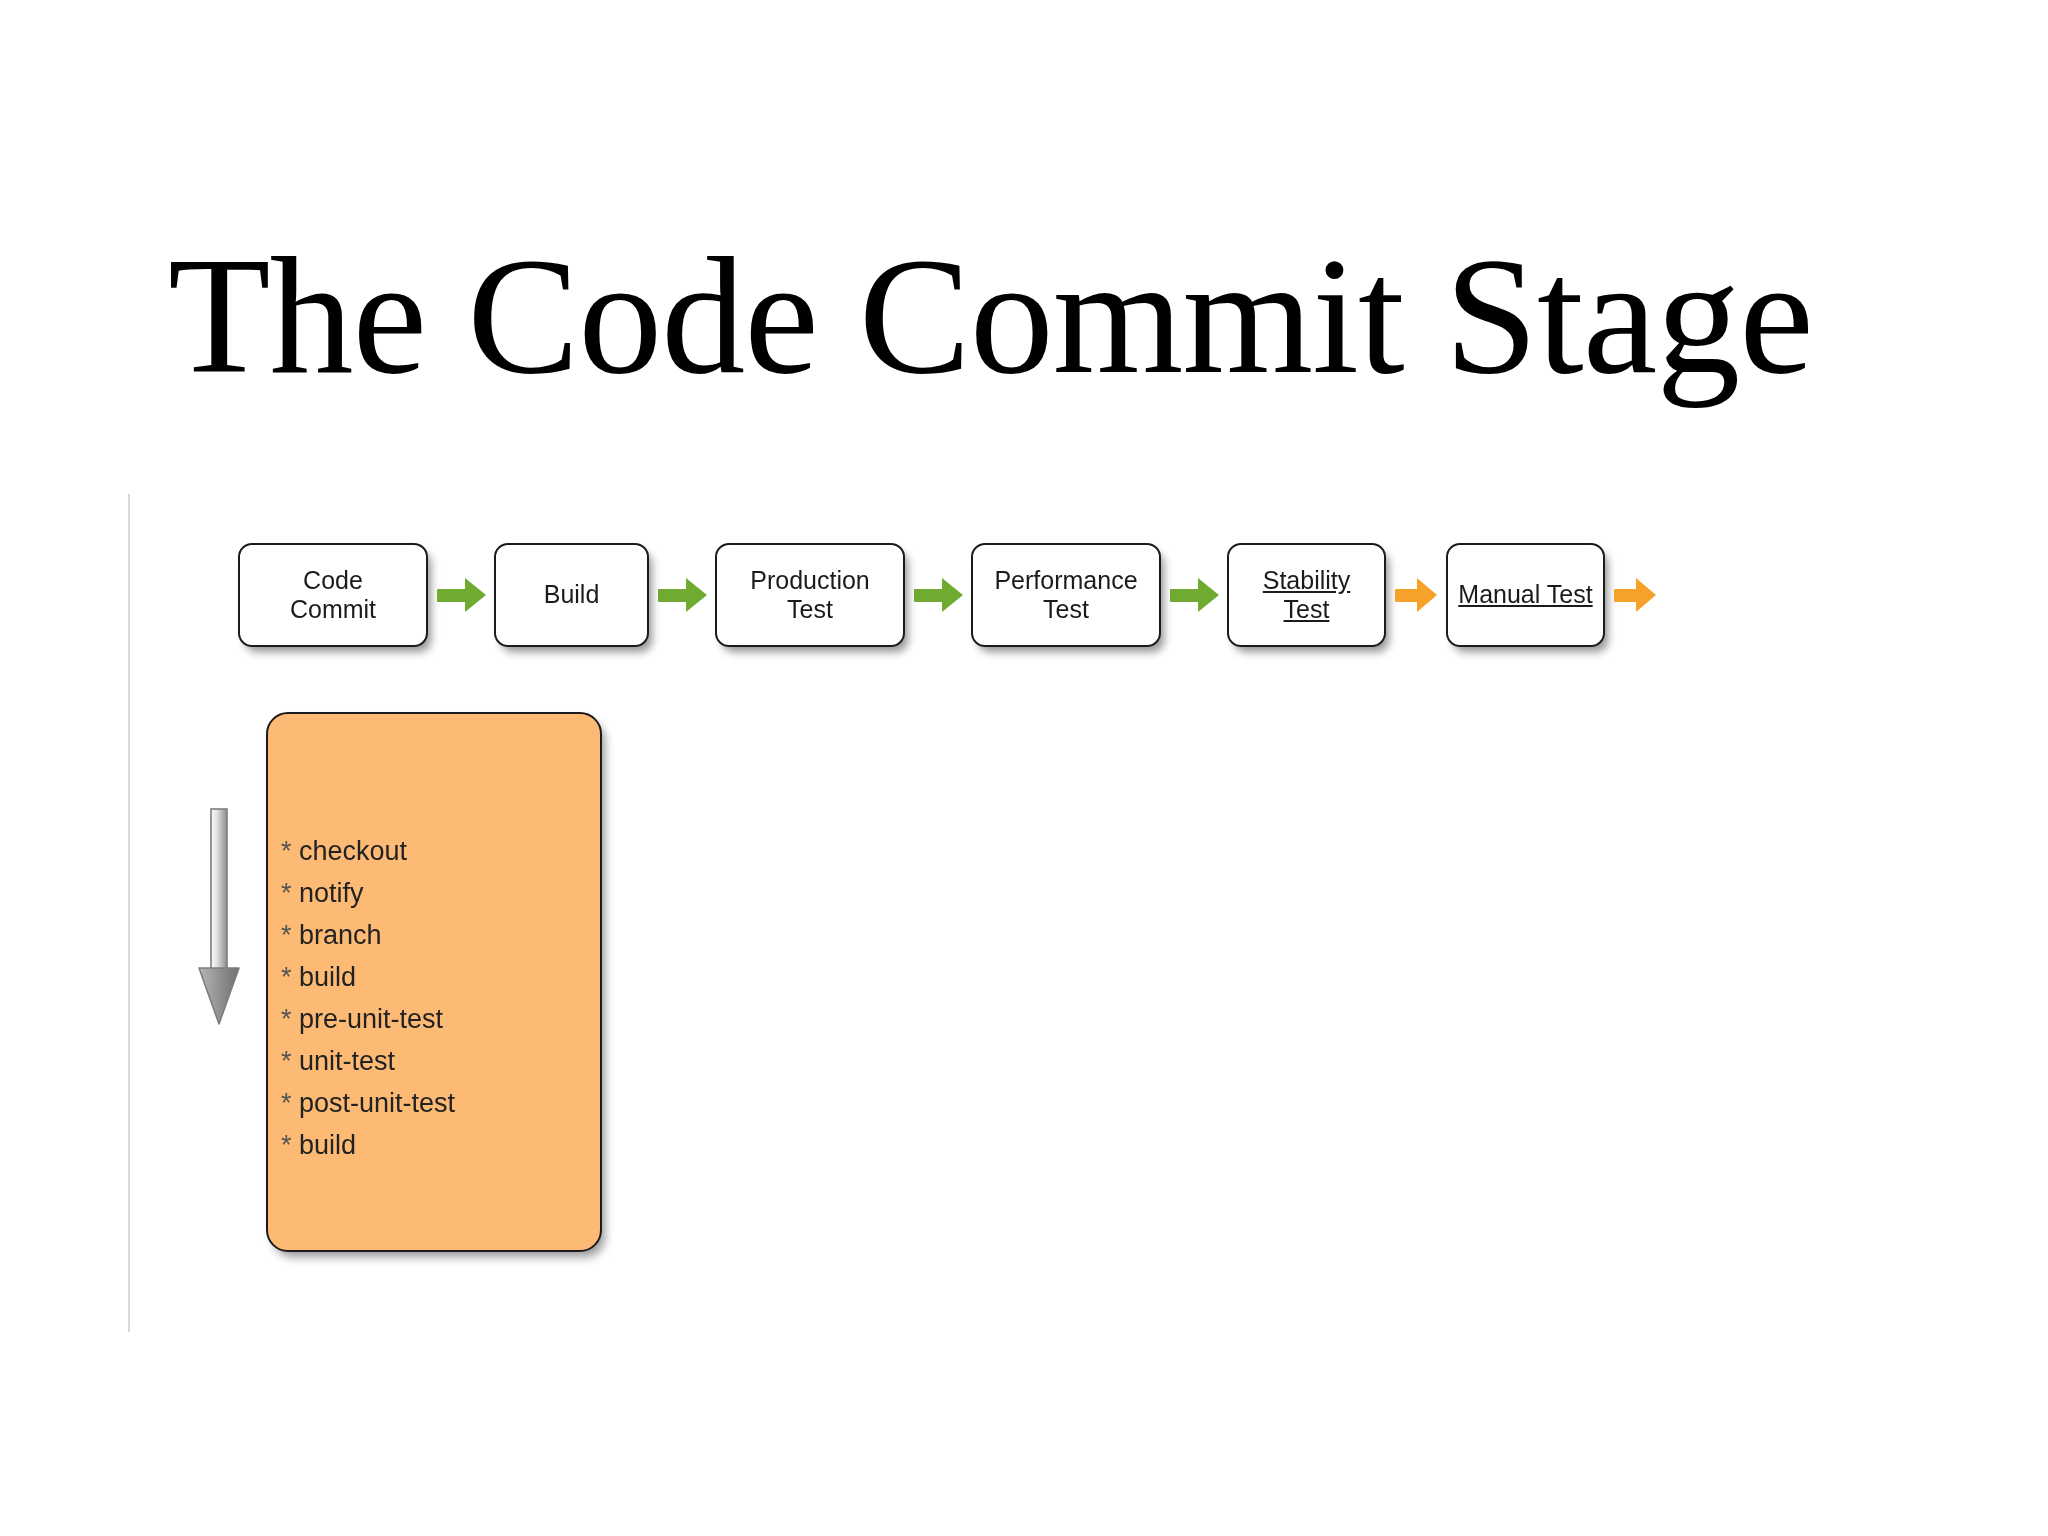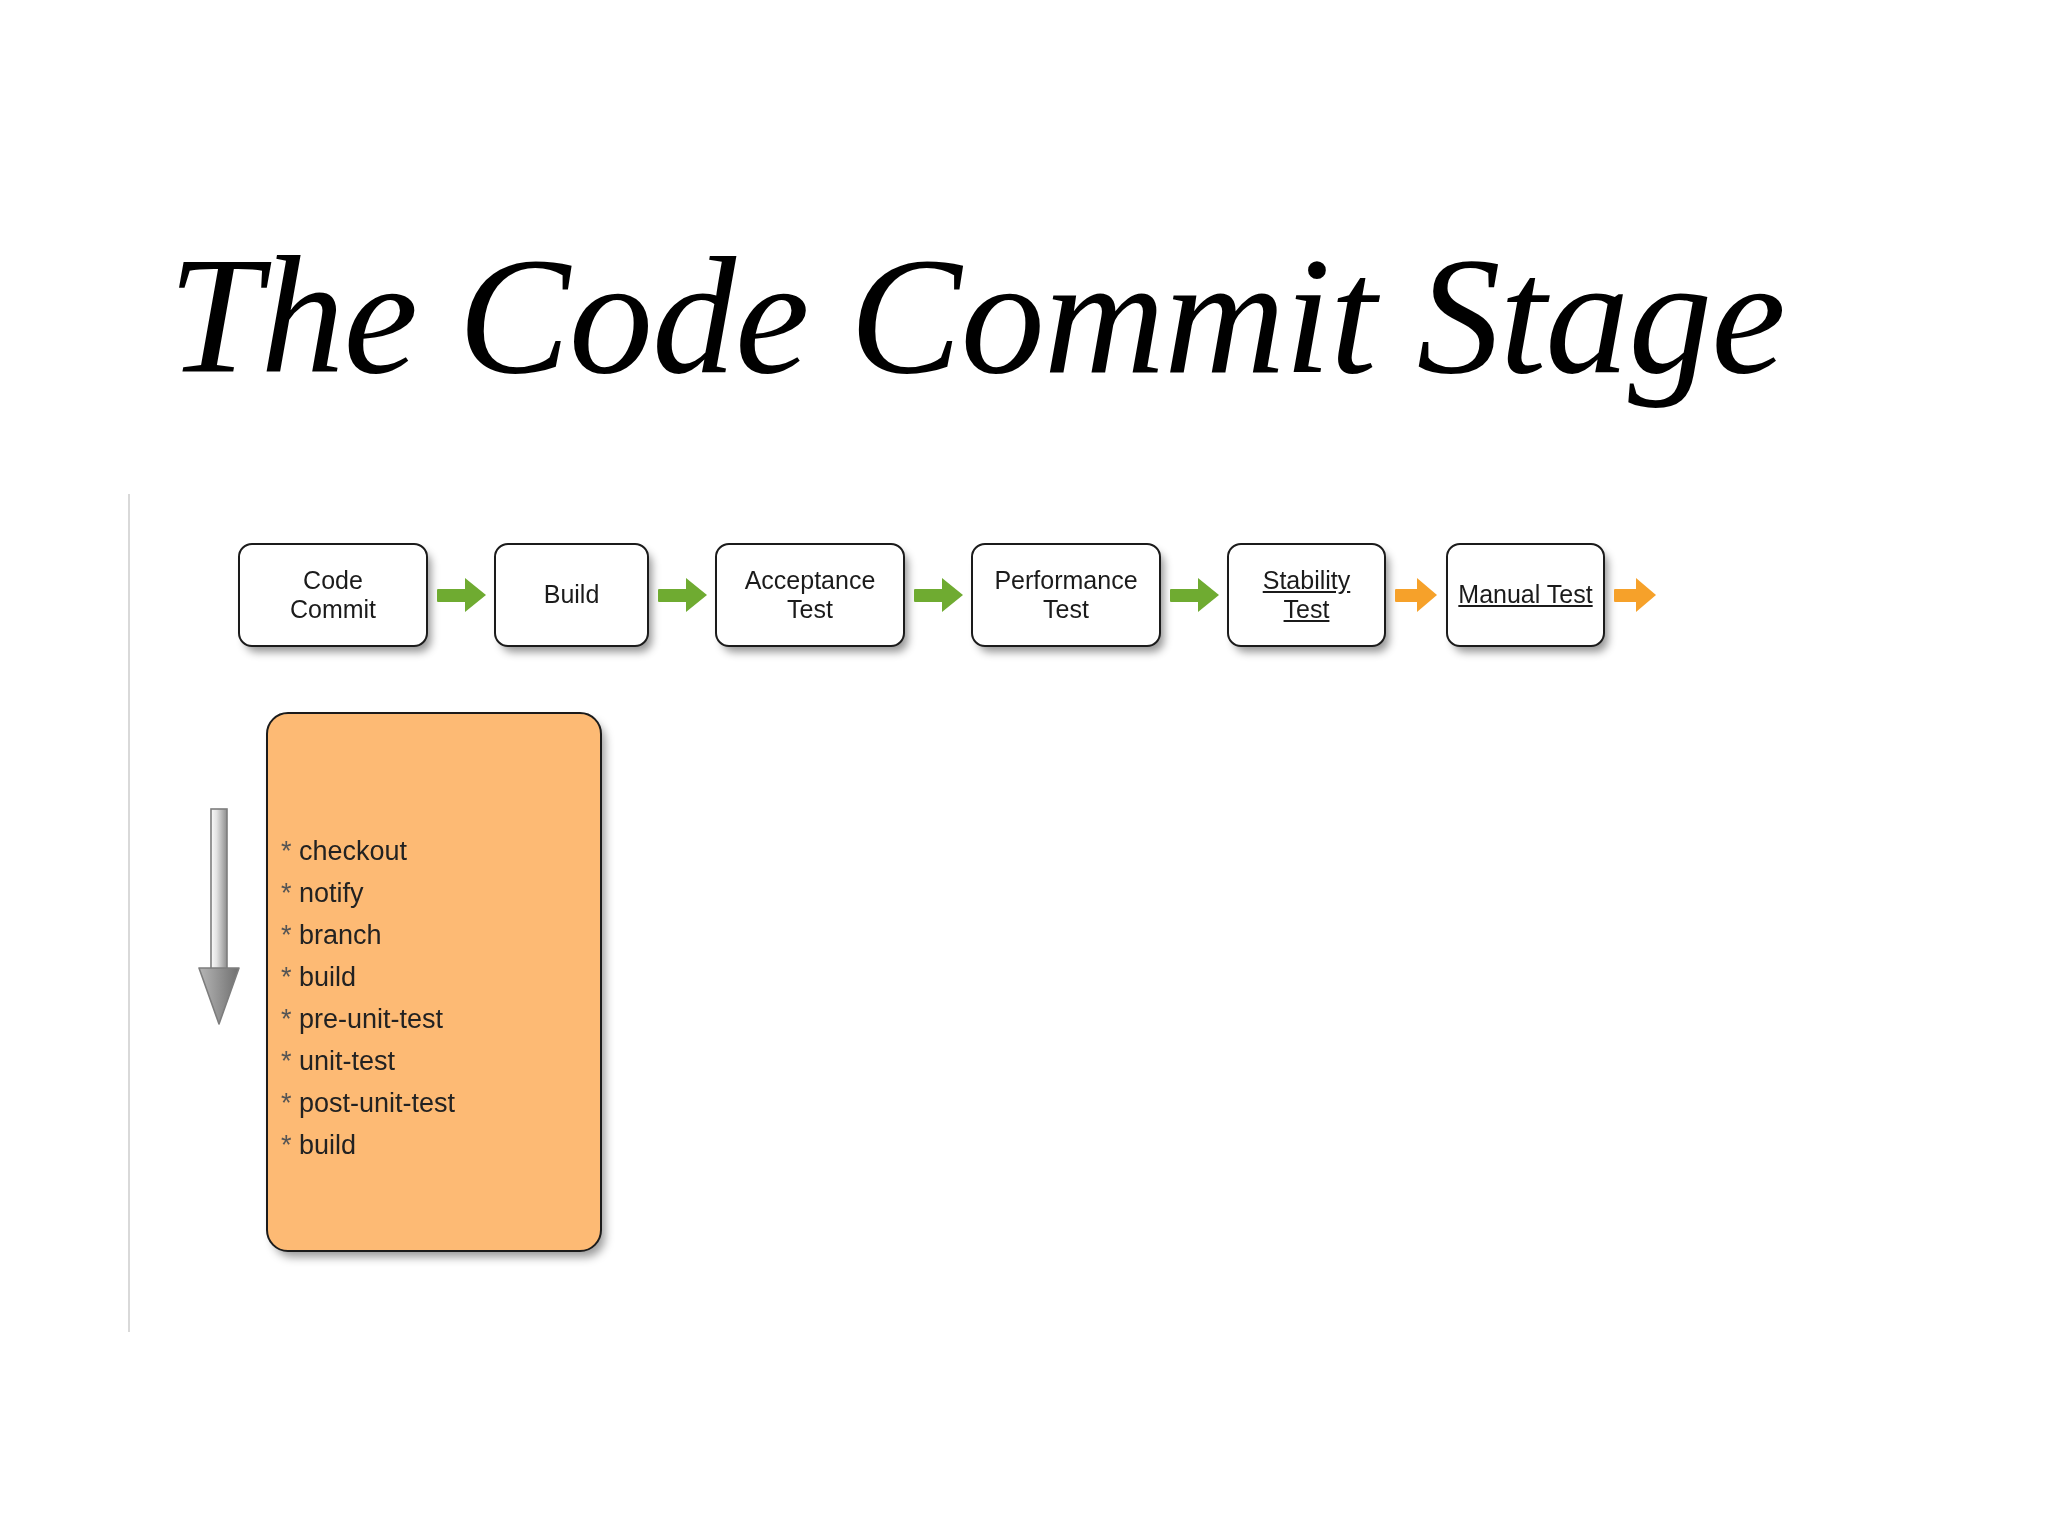--- a/index.html
+++ b/index.html
@@ -21,21 +21,20 @@
     left: 168px;
     top: 118px;
     width: 1800px;
     font-family: "Liberation Serif", "DejaVu Serif", serif;
     font-size: 168px;
     line-height: 1.0;
     font-weight: 400;
     color: #000000;
     letter-spacing: -1px;
     white-space: nowrap;
-    font-style: italic;
   }
 
   
   #diagram {
     position: absolute;
     left: 0;
     top: 0;
     width: 2048px;
     height: 1536px;
   }
@@ -174,21 +173,21 @@
 Commit</div>
       <div class="flow-arrow green">
         <span class="shaft"></span>
         <span class="head"></span>
       </div>
       <div class="stage-box w-one">Build</div>
       <div class="flow-arrow green">
         <span class="shaft"></span>
         <span class="head"></span>
       </div>
-      <div class="stage-box w-two">Acceptance
+      <div class="stage-box w-two">Production
 Test</div>
       <div class="flow-arrow green">
         <span class="shaft"></span>
         <span class="head"></span>
       </div>
       <div class="stage-box w-two">Performance
 Test</div>
       <div class="flow-arrow green">
         <span class="shaft"></span>
         <span class="head"></span>

